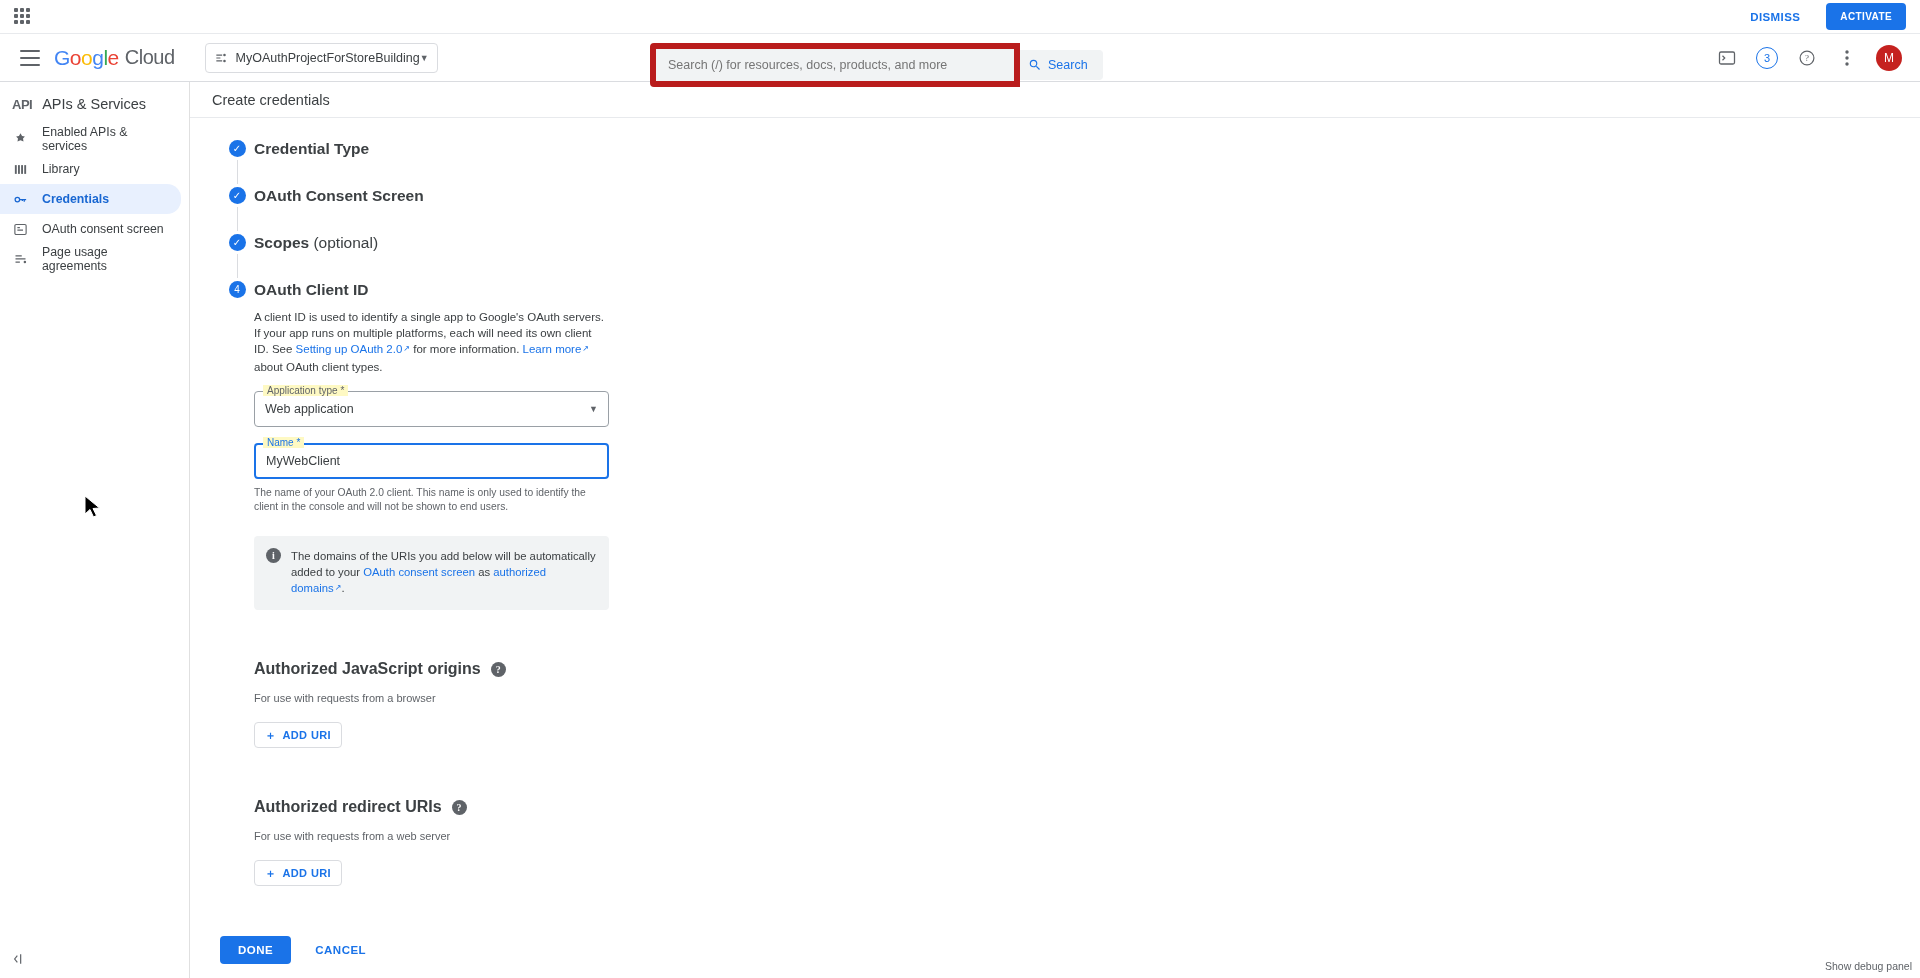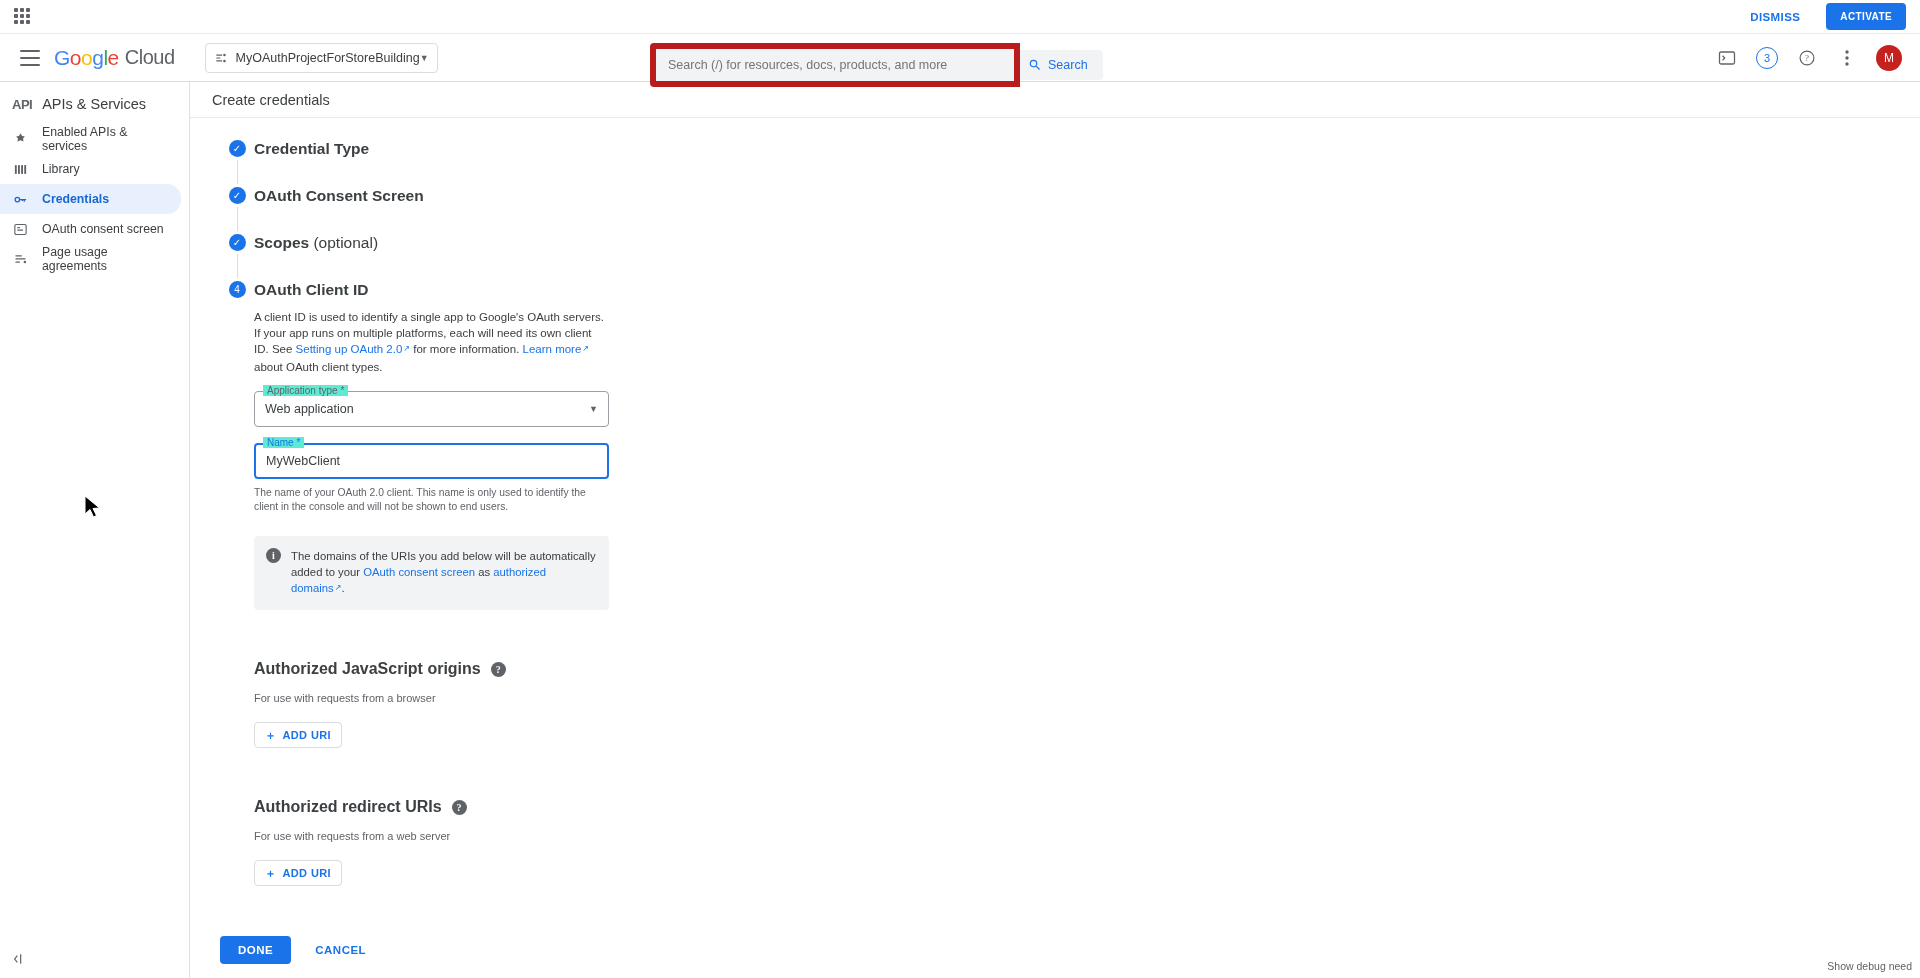--- a/index.html
+++ b/index.html
@@ -161,21 +161,21 @@
   .step-body { padding-left: 0; padding-bottom: 4px; }
 
   .desc { font-size: 11.5px; line-height: 16px; color: #3c4043; max-width: 350px; margin-top: 10px;}
   a.link { color: #1a73e8; text-decoration: none; }
   .ext::after { content: "\2197"; font-size: 8px; margin-left: 1px; position: relative; top: -2px;}
 
   .field {
     position: relative; width: 355px; margin-top: 16px;
   }
   .field .legend {
-    position: absolute; top: -6px; left: 9px; background: #5eead4; padding: 0 4px;
+    position: absolute; top: -6px; left: 9px; background: #fef9c3; padding: 0 4px;
     font-size: 10px; color: #5f6368;
   }
   .field.focus .legend { color: #1a73e8; }
   .select-box {
     height: 36px; border: 1px solid #9aa0a6; border-radius: 4px;
     display:flex; align-items:center; padding: 0 10px; font-size: 12.5px; color:#3c4043;
     cursor: pointer; background:#fff;
   }
   .select-box .caret { margin-left: auto; font-size: 9px; color: #5f6368;}
   .text-box {
@@ -490,19 +490,19 @@
         </div>
       </div>
 
     </div>
 
     <div class="bottom-bar">
       <button class="btn-done">DONE</button>
       <button class="btn-cancel">CANCEL</button>
     </div>
 
-    <div class="debug-link">Show debug need</div>
+    <div class="debug-link">Show debug panel</div>
   </div>
 </div>
 
 <svg class="cursor-arrow" width="18" height="26" viewBox="0 0 18 26">
   <path d="M1 1 L1 19 L6 14.5 L9.5 22 L12.5 20.5 L9 13.5 L15.5 13 Z" fill="#000" stroke="#fff" stroke-width="1"></path>
 </svg>
 
 </body></html>

